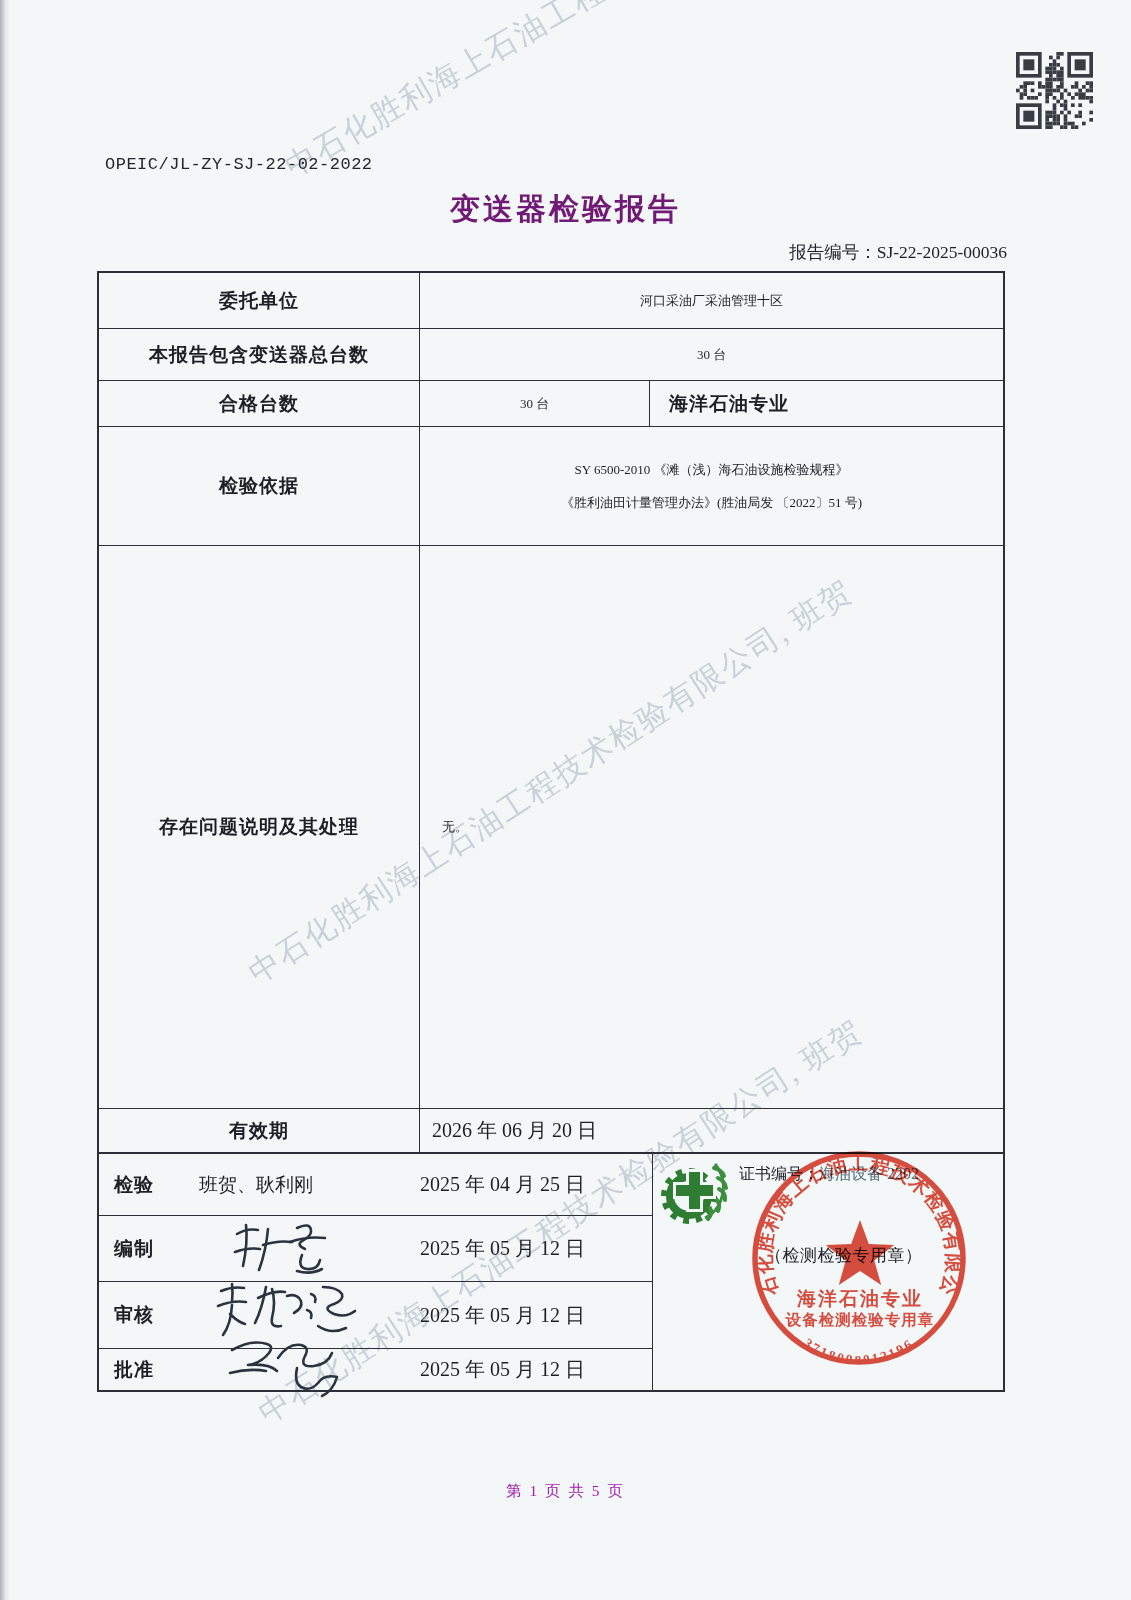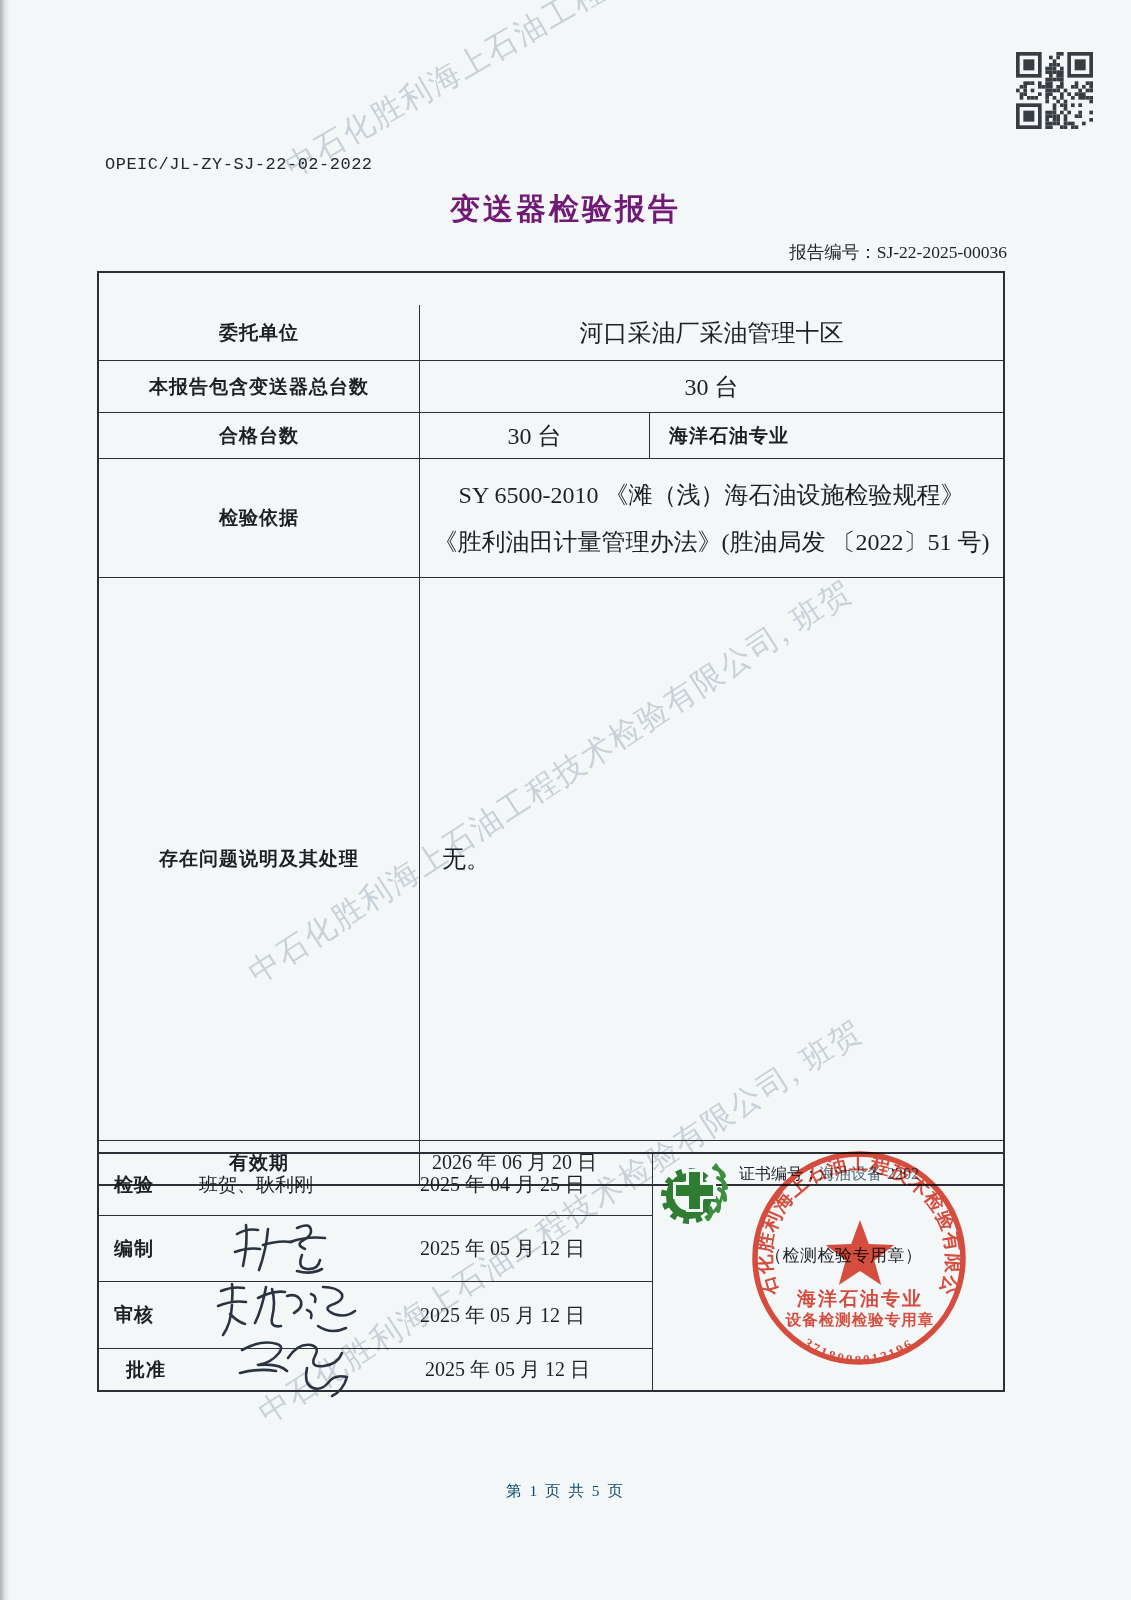--- a/index.html
+++ b/index.html
@@ -37,38 +37,38 @@
   
   .t1{
     position:absolute; left:97px; top:271px; width:908px;
     border:2px solid #2c2f35; background:transparent;
   }
   .row{ display:flex; border-bottom:1.5px solid #2c2f35; }
   .row:last-child{ border-bottom:none; }
   .cell{ border-right:1.5px solid #2c2f35; display:flex; align-items:center; justify-content:center; }
   .cell:last-child{ border-right:none; }
   .lab{ font-weight:700; font-size:19px; letter-spacing:1px; }
-  .val{ font-size:24px; }
+  .val{ font-size:13px; }
   .c1{ width:321px; }
   .c2{ width:583px; }
-  .r1{ height:56px;margin-top:32px; } .r2{ height:52px; } .r3{ height:46px; }
+  .r1{ height:56px; } .r2{ height:52px; } .r3{ height:46px; }
   .r4{ height:119px; } .r5{ height:563px; } .r6{ height:43px; }
   .r3 .cq{ width:230px; } .r3 .cnl{ width:158px; } .r3 .cnv{ width:195px; }
   .basis{ flex-direction:column; justify-content:center; gap:15px; }
   .basis div{ text-align:center; }
   .issues-val{ justify-content:flex-start; padding-left:22px; }
   .valid-val{ justify-content:flex-start; padding-left:12px; font-size:20px; }
   .t2{
     position:absolute; left:97px; top:1152px; width:908px; height:240px;
     border:2px solid #2c2f35;
   }
   .t2-left{ position:absolute; left:0; top:0; width:553px; height:100%; }
   .srow{ display:flex; align-items:center; border-bottom:1.5px solid #2c2f35; }
   .srow:last-child{ border-bottom:none; }
-  .sr1{ height:62px; } .sr2{ height:66px; } .sr3{ height:67px; } .sr4{ height:41px;padding-left:12px; }
+  .sr1{ height:62px; } .sr2{ height:66px; } .sr3{ height:67px; } .sr4{ height:41px; }
   .slabel{ width:100px; padding-left:15px; font-weight:700; font-size:19px; letter-spacing:1px; }
   .sname{ width:221px; text-align:left; font-size:19px; position:relative; }
   .sdate{ width:232px; font-size:20px; padding-right:10px; }
   .sig{ position:absolute; pointer-events:none; }
   .sig path{ fill:none; stroke:#2b3340; stroke-width:2.6; stroke-linecap:round; stroke-linejoin:round; }
   
   .t2-stamp{
     position:absolute; left:553px; top:0; width:351px; height:100%;
     border-left:1.5px solid #2c2f35; overflow:visible;
   }
@@ -76,21 +76,21 @@
   .cert-val{ color:#53707d; }
   .stamp-placeholder{ position:absolute; left:112px; top:90px; font-size:17px; color:#23262b; letter-spacing:.5px; }
   .logo{ position:absolute; left:6px; top:2px; width:72px; height:72px; }
   .stamp-svg{
     position:absolute; left:76px; top:-26px; width:260px; height:260px;
     mix-blend-mode:multiply; opacity:.9;
   }
   
   .footer{
     position:absolute; left:0; top:1481px; width:1131px; text-align:center;
-    font-size:15.5px; letter-spacing:2px; color:#0c4a6e;
+    font-size:15.5px; letter-spacing:2px; color:#a21caf;
   }
 </style>
 </head>
 <body>
 
 <div class="paper">
   <div class="scan-edge"></div>
 
   <div class="wm wm1" style="left:288px; top:148px;">中石化胜利海上石油工程技术检验有限公司, 班贺</div>
   <div class="wm" style="left:252px; top:955px;">中石化胜利海上石油工程技术检验有限公司, 班贺</div>

